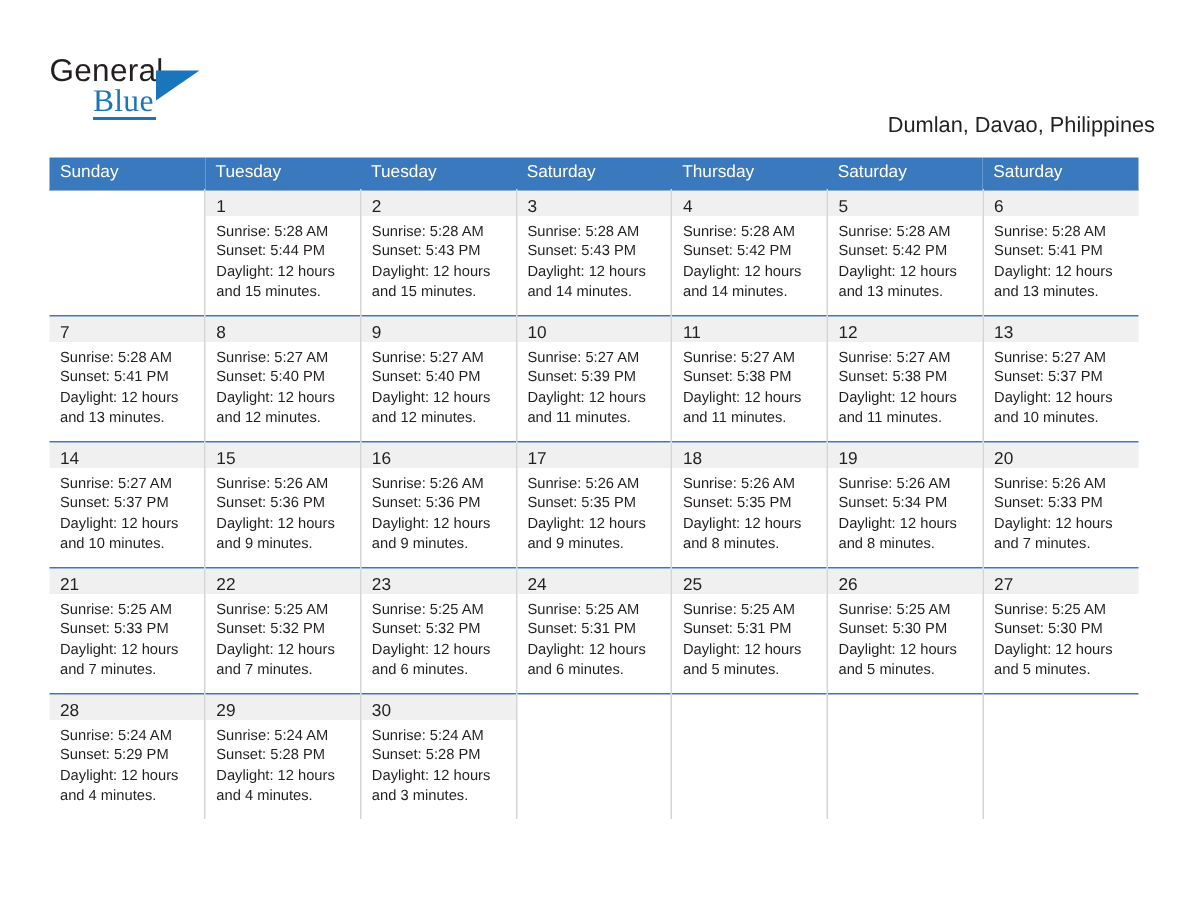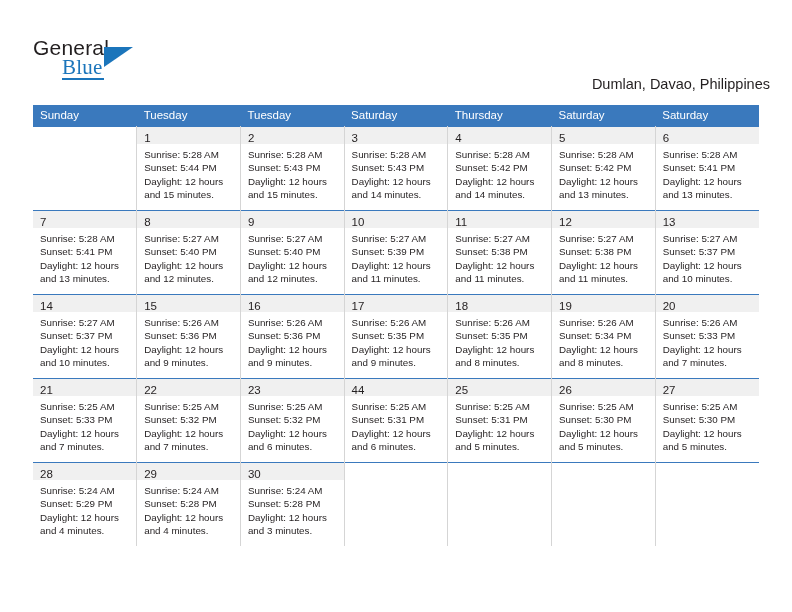--- a/index.html
+++ b/index.html
@@ -396,21 +396,21 @@
             <td class="day">
               <div class="datenum-band"><span class="datenum">23</span></div>
               <div class="cellbody">
                 <p>Sunrise: 5:25 AM</p>
                 <p>Sunset: 5:32 PM</p>
                 <p>Daylight: 12 hours</p>
                 <p>and 6 minutes.</p>
               </div>
             </td>
             <td class="day">
-              <div class="datenum-band"><span class="datenum">44</span></div>
+              <div class="datenum-band"><span class="datenum">24</span></div>
               <div class="cellbody">
                 <p>Sunrise: 5:25 AM</p>
                 <p>Sunset: 5:31 PM</p>
                 <p>Daylight: 12 hours</p>
                 <p>and 6 minutes.</p>
               </div>
             </td>
             <td class="day">
               <div class="datenum-band"><span class="datenum">25</span></div>
               <div class="cellbody">

